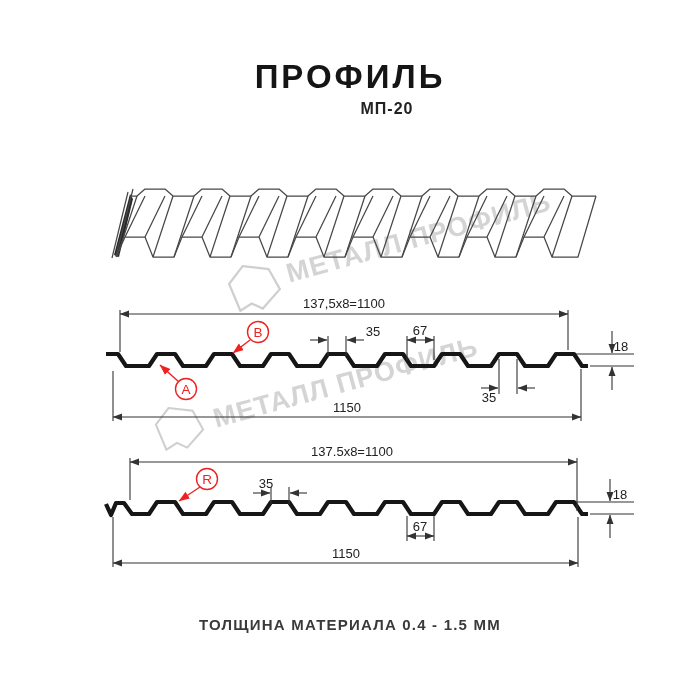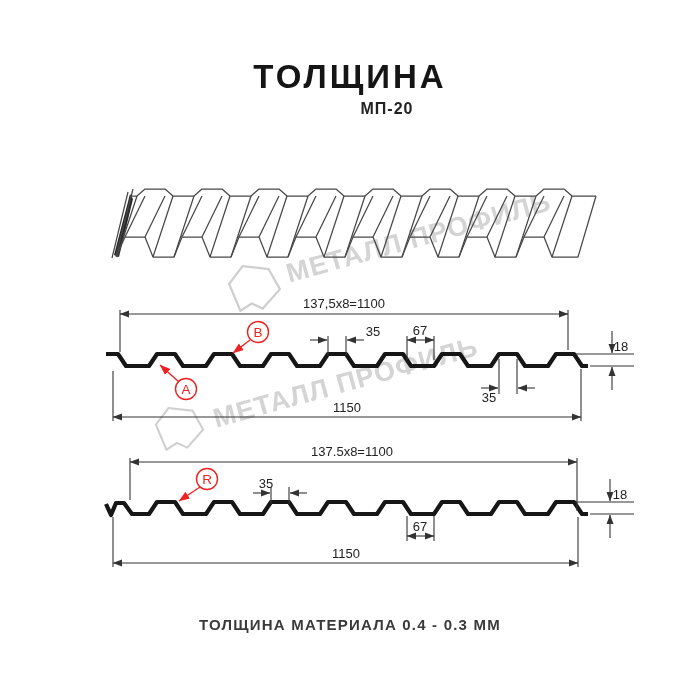--- a/index.html
+++ b/index.html
@@ -22,21 +22,21 @@
   .dim{font-family:"Liberation Sans",sans-serif;font-size:13px;fill:#222;text-anchor:middle;}
   .red{stroke:#ee2222;stroke-width:1.4px;fill:none;}
   .redtxt{font-family:"Liberation Sans",sans-serif;font-size:13.5px;fill:#ee2222;text-anchor:middle;}
   .edgefill{fill:#2a2a2a;stroke:none;}
 </style>
 </head>
 <body>
 
 <div class="page">
 
-  <div class="title">ТОЛЩИНА</div>
+  <div class="title">ПРОФИЛЬ</div>
   <div class="subtitle">МП-20</div>
 
   <svg class="wmlogo" style="left:226px;top:261px;transform:rotate(-8deg);" width="58" height="52" viewBox="0 0 62 54">
     <path d="M21,3 L48,10 L57,33 L36,51 L25,44 L12,50 L4,20 Z"></path>
   </svg>
   <div class="wm" style="left:287px;top:259px;"><span>МЕТАЛЛ ПРОФИЛЬ</span></div>
 
   <svg class="wmlogo" style="left:152px;top:404px;transform:rotate(-8deg);" width="56" height="47" viewBox="0 0 62 54">
     <path d="M21,3 L48,10 L57,33 L36,51 L25,44 L12,50 L4,20 Z"></path>
   </svg>
@@ -133,14 +133,14 @@
       <line class="dimline" x1="578" y1="517" x2="578" y2="567"></line>
       <line class="dimline" x1="113" y1="563" x2="578" y2="563" marker-start="url(#arr)" marker-end="url(#arr)"></line>
       <text class="dim" x="346" y="558">1150</text>
 
       <line class="red" x1="200" y1="487" x2="179" y2="501" marker-end="url(#arrR)"></line>
       <circle class="red" cx="207" cy="479" r="10.5"></circle>
       <text class="redtxt" x="207" y="484">R</text>
     </g>
   </svg>
 
-  <div class="footer">ТОЛЩИНА МАТЕРИАЛА 0.4 - 0.3 ММ</div>
+  <div class="footer">ТОЛЩИНА МАТЕРИАЛА 0.4 - 1.5 ММ</div>
 </div>
 
 </body></html>

